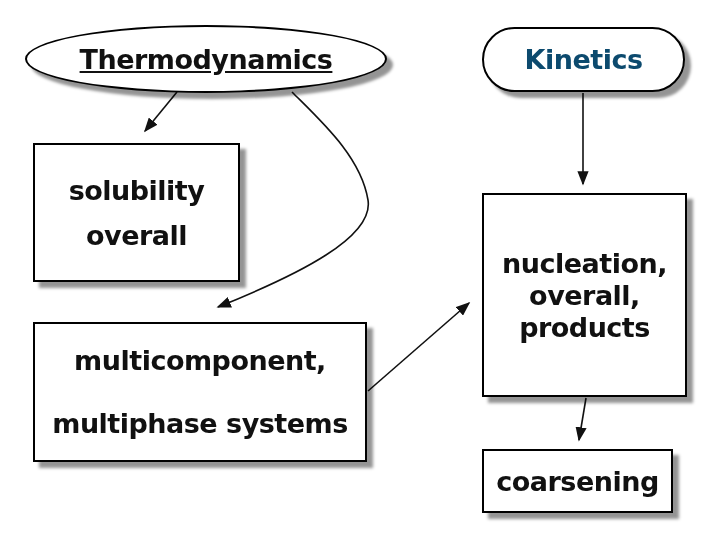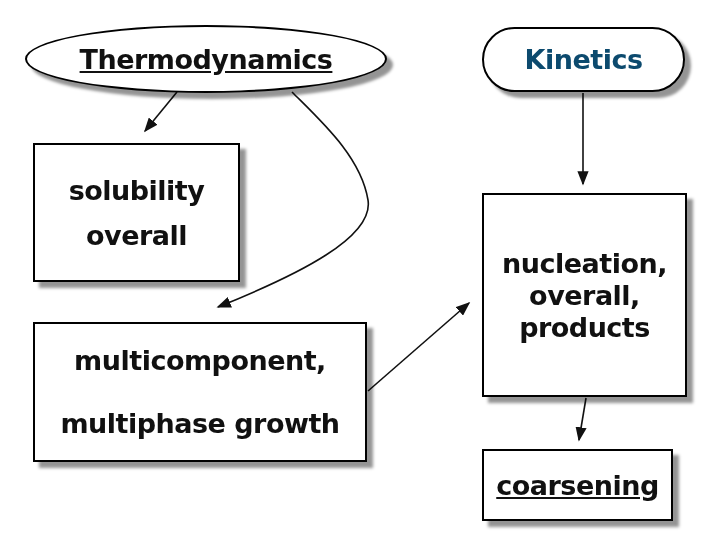--- a/index.html
+++ b/index.html
@@ -51,21 +51,21 @@
   }
   .red-text {
     color: #0c4a6e;
   }
   
   #n-thermo   { left: 25px;  top: 25px;  width: 362px; height: 68px; text-decoration: underline; }
   #n-kinetics { left: 482px; top: 27px;  width: 203px; height: 65px; }
   #n-solub    { left: 33px;  top: 143px; width: 207px; height: 139px; gap: 14px; }
   #n-multi    { left: 33px;  top: 322px; width: 334px; height: 140px; gap: 32px; }
   #n-nucl     { left: 482px; top: 193px; width: 205px; height: 204px; gap: 1px; }
-  #n-coars    { left: 482px; top: 449px; width: 191px; height: 72px; text-decoration: underline; }
+  #n-coars    { left: 482px; top: 449px; width: 191px; height: 64px; }
   .edge {
     stroke: #111111;
     stroke-width: 1.6;
     fill: none;
   }
 </style>
 </head>
 <body>
 
 <div class="canvas">
@@ -91,21 +91,21 @@
     <span class="line">Kinetics</span>
   </div>
 
   <div class="node" id="n-solub">
     <span class="line">solubility</span>
     <span class="line">overall</span>
   </div>
 
   <div class="node" id="n-multi">
     <span class="line">multicomponent,</span>
-    <span class="line">multiphase growth</span>
+    <span class="line">multiphase systems</span>
   </div>
 
   <div class="node" id="n-nucl">
     <span class="line">nucleation,</span>
     <span class="line">overall,</span>
     <span class="line">products</span>
   </div>
 
   <div class="node" id="n-coars">
     <span class="line">coarsening</span>

